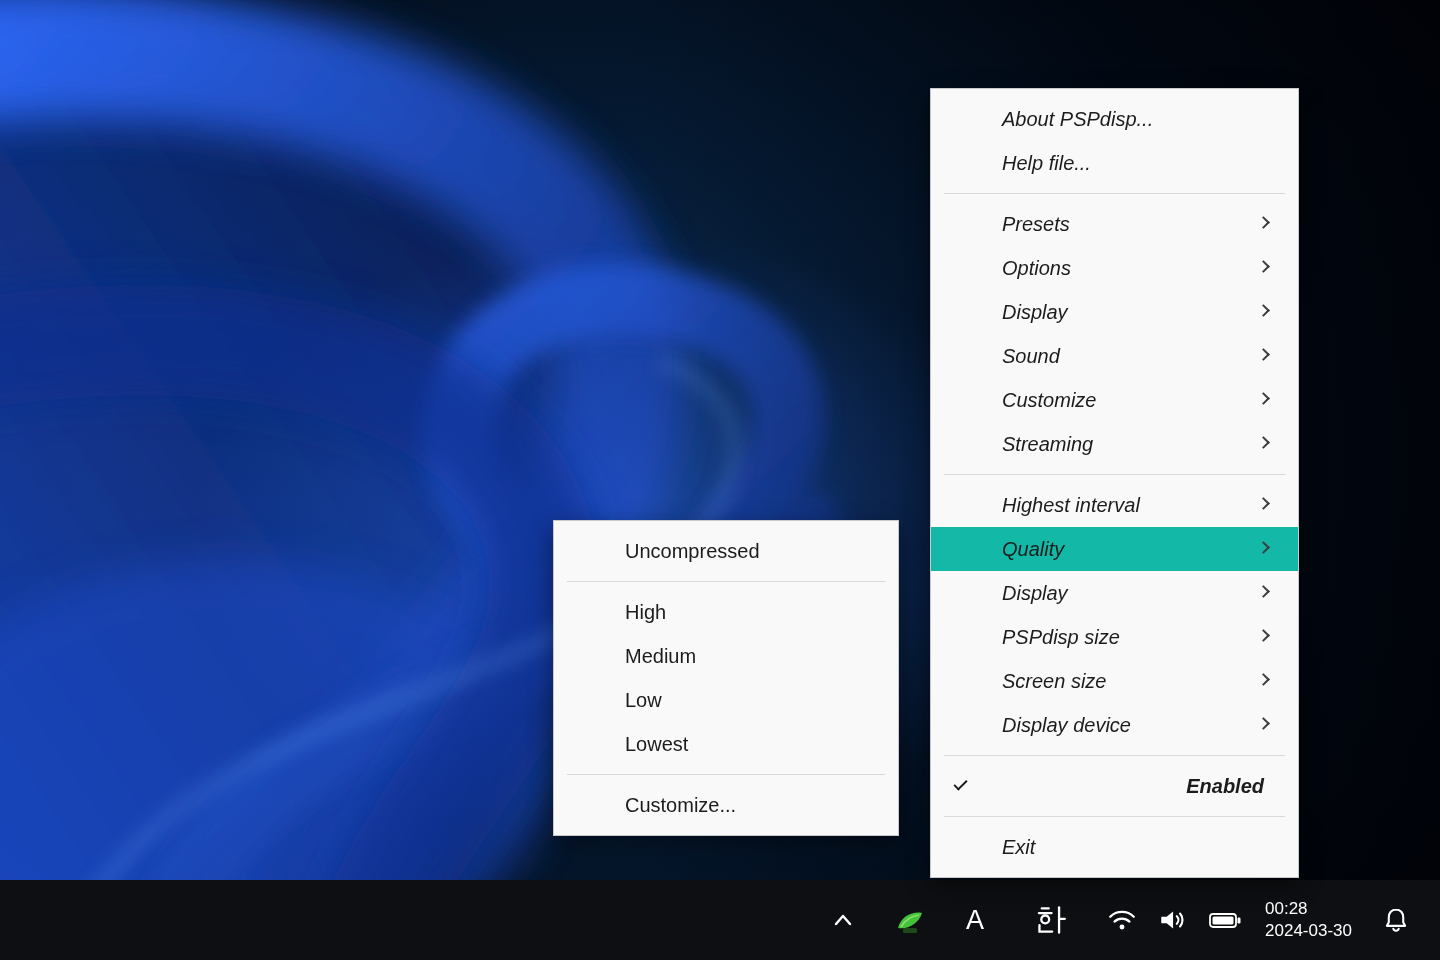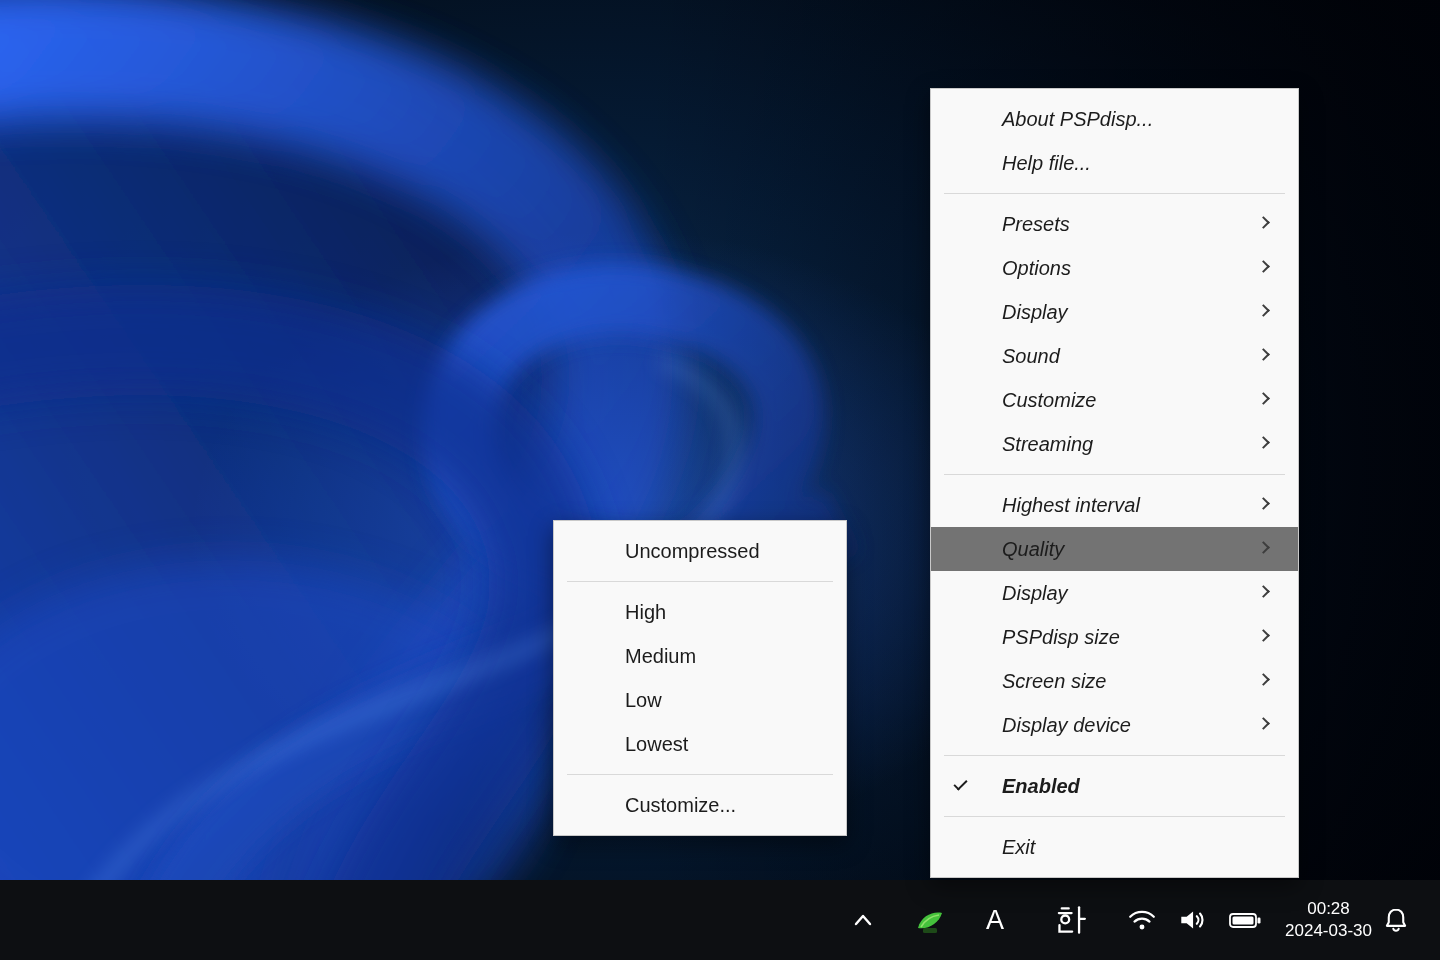--- a/index.html
+++ b/index.html
@@ -21,33 +21,33 @@
     position: absolute;
     background: #f9f9f9;
     border: 1px solid #c9c9c9;
     box-shadow: 0 8px 22px rgba(0,0,0,0.45);
     padding: 8px 0;
     font-size: 20px;
     color: #1c1c1c;
     z-index: 5;
   }
   #tray-menu { left: 930px; top: 88px; width: 369px; font-style: italic; }
-  #quality-submenu { left: 553px; top: 520px; width: 294px; }
+  #quality-submenu { left: 553px; top: 520px; width: 346px; }
 
   .menu-item {
     height: 44px;
     display: flex;
     align-items: center;
     position: relative;
     padding: 0 34px 0 71px;
     white-space: nowrap;
     cursor: default;
   }
-  .menu-item.highlight { background: #737373; }
-  .menu-item.bold { font-weight: bold; }
+  .menu-item.highlight { background: #14b8a6; }
+  .menu-item.bold { font-weight: bold; justify-content: flex-end; }
 
   .mi-arrow {
     position: absolute;
     right: 30px;
     top: 50%;
     width: 9px; height: 9px;
     margin-top: -6px;
     border-top: 2px solid #3d3d3d;
     border-right: 2px solid #3d3d3d;
     transform: rotate(45deg);
@@ -98,25 +98,25 @@
     justify-content: center;
     height: 48px;
     border-radius: 6px;
   }
   .tray svg { display: block; }
   .ime-latin {
     width: 40px; margin-right: 34px;
     font-size: 27px; color: #ffffff; text-align: center;
   }
   .clock {
-    text-align: center;
+    text-align: left;
     font-size: 17px;
     line-height: 22px;
     color: #ffffff;
-    margin-right: 4px;
+    margin-right: 24px;
   }
 </style>
 </head>
 <body>
 
 <div class="wallpaper">
   <svg width="1440" height="960" viewBox="0 0 1440 960">
     <defs>
       <radialGradient id="bg" cx="40%" cy="48%" r="75%">
         <stop offset="0%" stop-color="#0b2d55"></stop>

